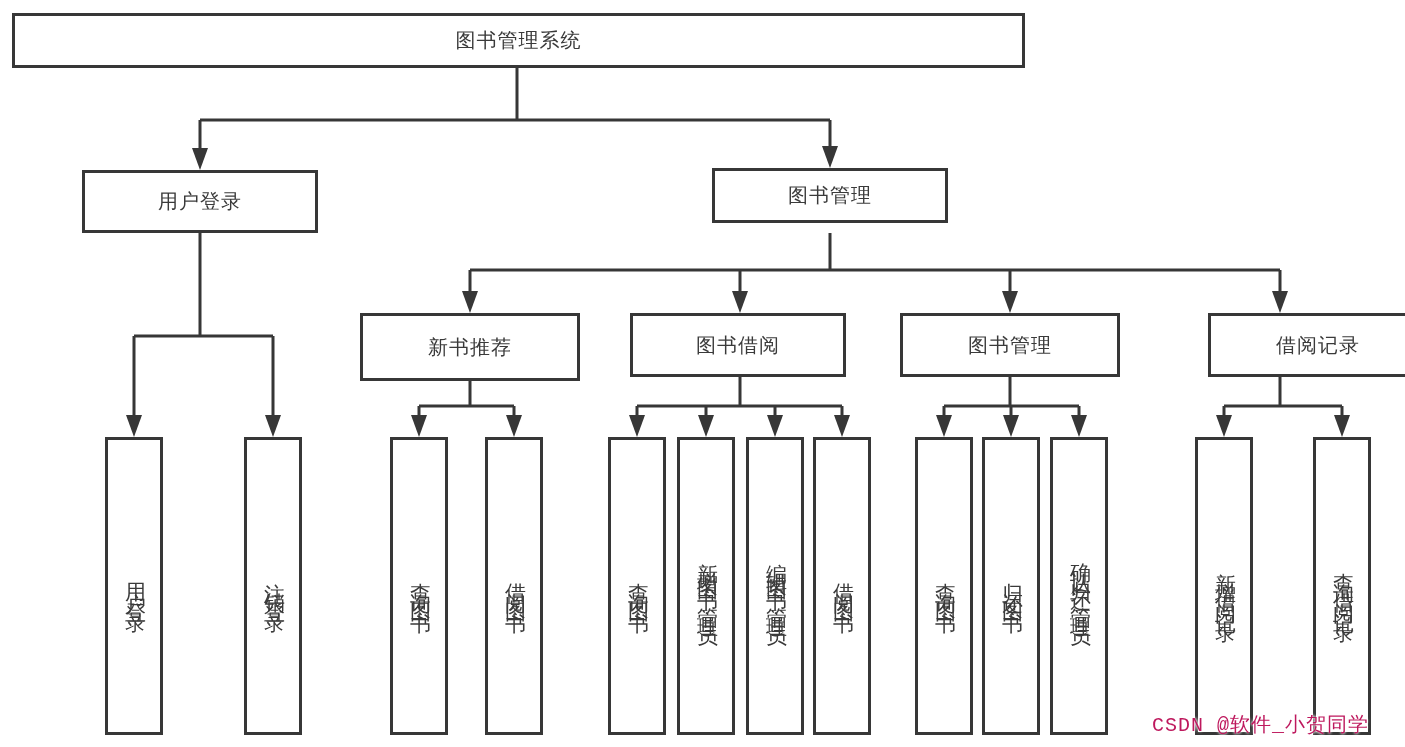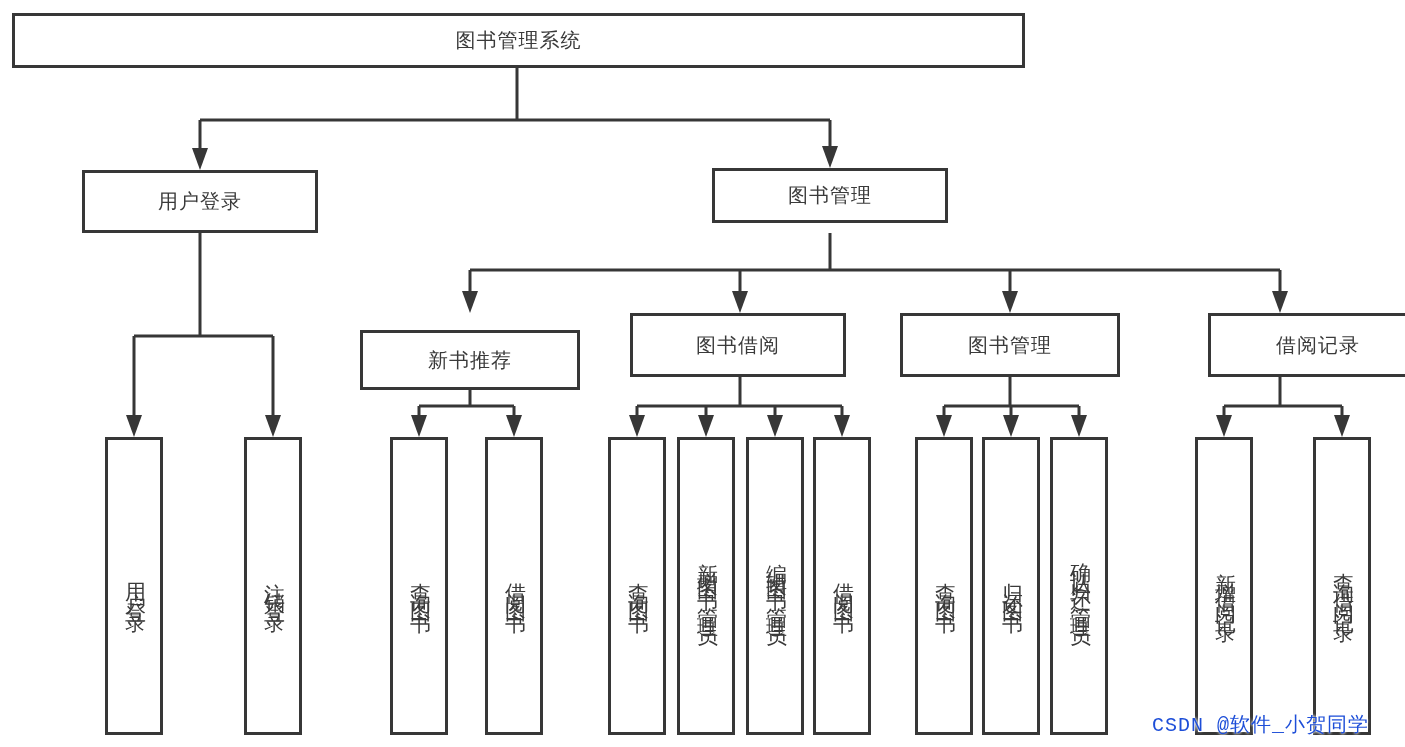--- a/index.html
+++ b/index.html
@@ -15,21 +15,21 @@
     display:flex;align-items:center;justify-content:center;z-index:1;
   }
   .box.h span{font-size:20px;letter-spacing:1px;white-space:nowrap;}
   .box.v .vtext{
     writing-mode:vertical-rl;text-orientation:mixed;
     font-size:21px;letter-spacing:10px;line-height:1;
   }
   .box.v .vtext.long{letter-spacing:9px;}
   .watermark{
     position:absolute;left:1152px;top:711px;z-index:2;white-space:nowrap;
-    font-size:20px;color:#1d4ed8;letter-spacing:1px;
+    font-size:20px;color:#be185d;letter-spacing:1px;
     text-shadow:0 0 3px #ffffff,0 0 3px #ffffff;
     text-align:center;
   }
 </style>
 </head>
 <body>
 
 <div class="canvas">
 
   <svg class="connectors" width="1405" height="747" viewBox="0 0 1405 747">
@@ -69,21 +69,21 @@
     <span>图书管理系统</span>
   </div>
 
   <div class="box h" style="left:82px;top:170px;width:236px;height:63px">
     <span>用户登录</span>
   </div>
   <div class="box h" style="left:712px;top:168px;width:236px;height:55px">
     <span>图书管理</span>
   </div>
 
-  <div class="box h" style="left:360px;top:330px;width:220px;height:60px">
+  <div class="box h" style="left:360px;top:313px;width:220px;height:68px">
     <span>新书推荐</span>
   </div>
   <div class="box h" style="left:630px;top:313px;width:216px;height:64px">
     <span>图书借阅</span>
   </div>
   <div class="box h" style="left:900px;top:313px;width:220px;height:64px">
     <span>图书管理</span>
   </div>
   <div class="box h" style="left:1208px;top:313px;width:220px;height:64px">
     <span>借阅记录</span>

